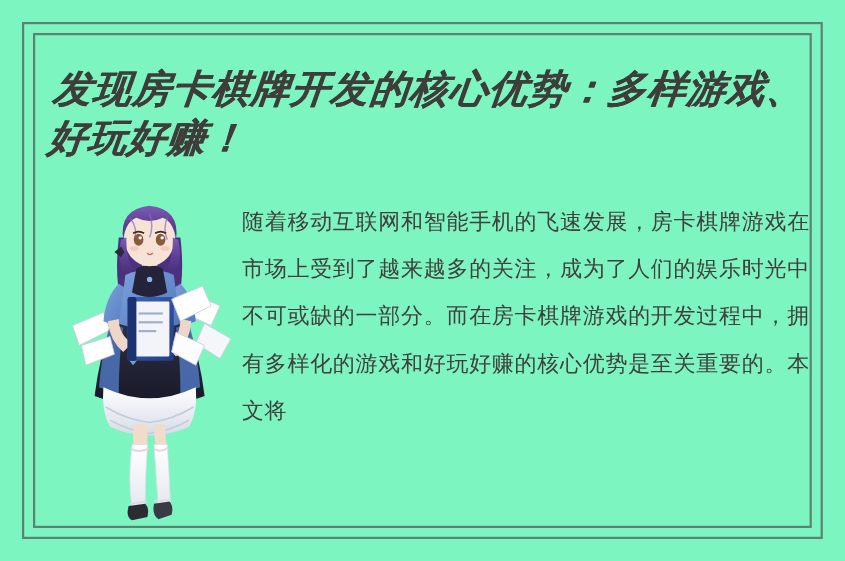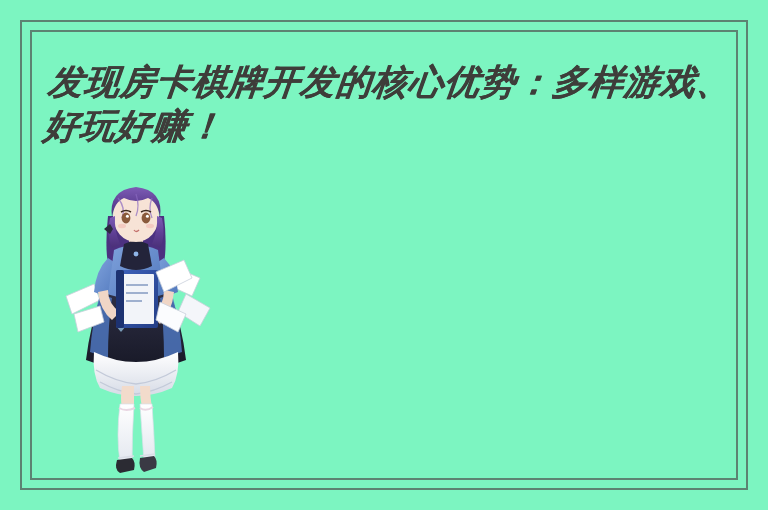--- a/index.html
+++ b/index.html
@@ -195,14 +195,15 @@
       <circle cx="87.4" cy="42.2" r="1.5" fill="#ffffff"></circle>
       <path d="M61 38 Q66 35 71 38" stroke="#3e2a20" stroke-width="1.5" fill="none"></path>
       <path d="M81 38 Q86 35 91 38" stroke="#3e2a20" stroke-width="1.5" fill="none"></path>
 
       <path d="M74 56 Q76 59 79 56" stroke="#c4706c" stroke-width="1.3" fill="none"></path>
       <ellipse cx="62" cy="52" rx="4" ry="2.2" fill="#f2b6ae" opacity="0.55"></ellipse>
       <ellipse cx="90" cy="52" rx="4" ry="2.2" fill="#f2b6ae" opacity="0.55"></ellipse>
     </svg>
   </div>
 
+  <div class="body-text">随着移动互联网和智能手机的飞速发展，房卡棋牌游戏在市场上受到了越来越多的关注，成为了人们的娱乐时光中不可或缺的一部分。而在房卡棋牌游戏的开发过程中，拥有多样化的游戏和好玩好赚的核心优势是至关重要的。本文将</div>
 
 </div>
 
 </body></html>

